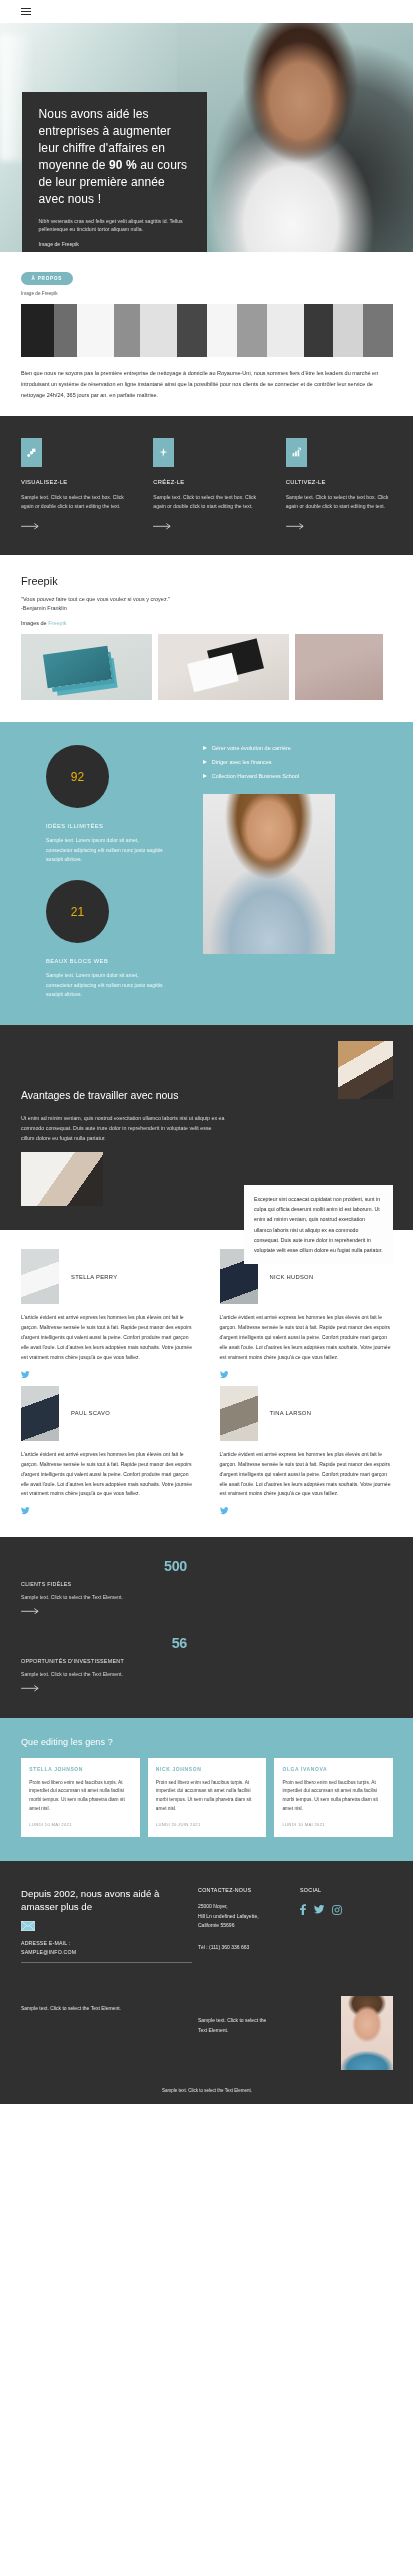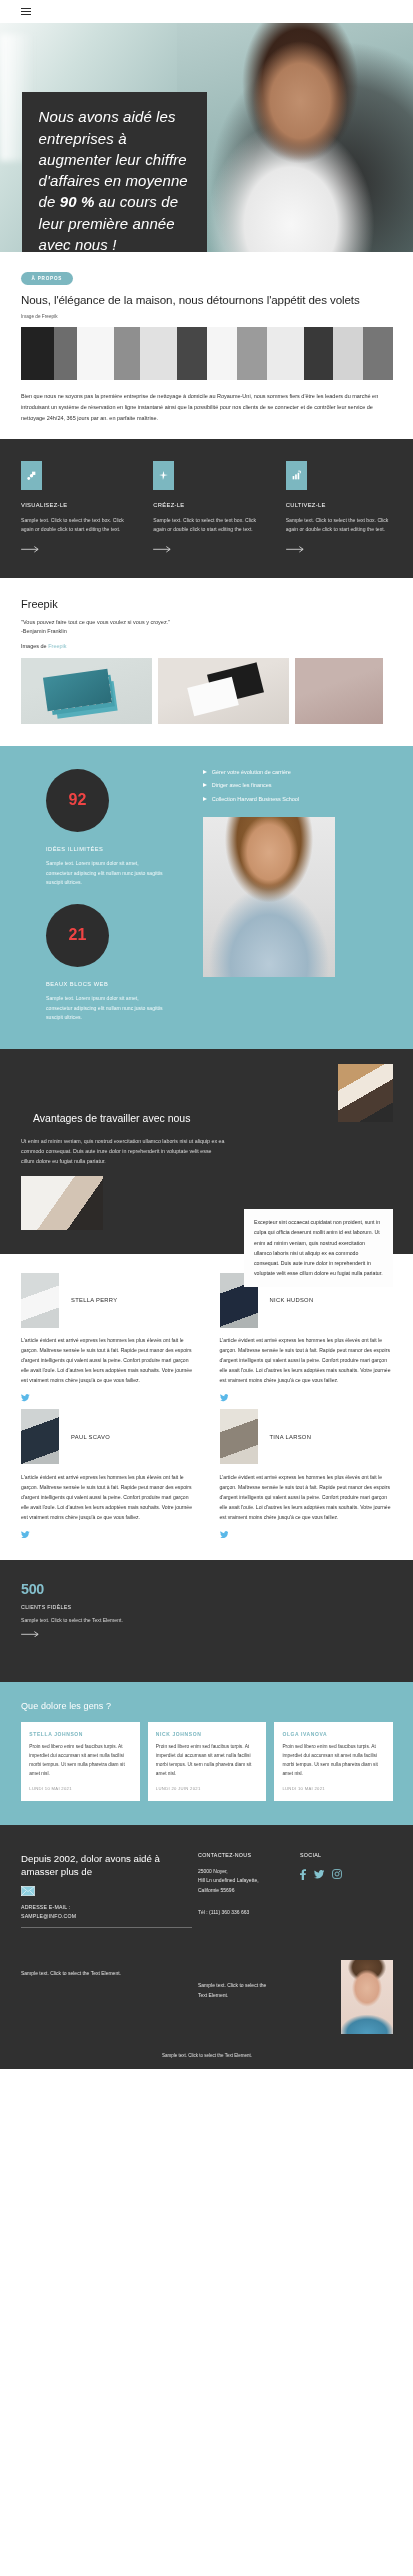--- a/index.html
+++ b/index.html
@@ -47,21 +47,21 @@
     position: absolute; left: 0; top: 11px; width: 33px; height: 127px;
     background: linear-gradient(90deg, rgba(255,255,255,.92), rgba(255,255,255,0));
     filter: blur(3.3px);
   }
   .hero-card {
     position: absolute; left: 22px; top: 69px; width: 185px;
     background: #303030; color: #ffffff;
     padding: 14.3px 16.6px 16.6px 16.6px;
   }
   .hero-card h1 {
-    font-size: 15px; line-height: 1.42; font-weight: 400; letter-spacing: 0.1px; font-style: italic;
+    font-size: 12px; line-height: 1.42; font-weight: 400; letter-spacing: 0.1px;
   }
   .hero-card h1 b { font-weight: 700; }
   .hero-card p.small {
     font-size: 5.2px; line-height: 1.65; color: #d9d9d9; margin-top: 8.3px;
   }
   .hero-card p.credit { font-size: 5.2px; color: #e2e2e2; margin-top: 6.6px; }
   .btn-pill {
     display: inline-block; margin-top: 7.2px;
     background: #ffffff; color: #84bcc6;
     border-radius: 22px; padding: 5.5px 14.3px;
@@ -140,21 +140,21 @@
     cursor:pointer;
   }
 
   
   .teal { background:#7cbcc5; color:#fff; padding: 23px 21px 25.4px 21px; position:relative; }
   .teal-grid { display:flex; gap: 14.3px; }
   .teal-left { width: 168px; }
   .circle {
     width: 63px; height: 63px; border-radius: 50%; background:#2d2d2d;
     display:flex; align-items:center; justify-content:center;
-    font-size: 16px; font-weight: 700; color:#ef4444; margin-left: 25px;
+    font-size: 12px; font-weight: 400; color:#eab308; margin-left: 25px;
   }
   .teal-left h4 {
     margin-top: 14.3px; margin-left: 25px; font-size: 5.7px; letter-spacing: 0.5px; font-weight: 400;
   }
   .teal-left p {
     margin-top: 7.2px; margin-left: 25px; font-size: 5.1px; line-height: 1.9; color: #f2fafb;
     width: 119px;
   }
   .teal-right { width: 166px; }
   .check-list li {
@@ -173,21 +173,21 @@
       radial-gradient(ellipse 77px 99px at 50% 92%, #b8cbd8 0%, #9db6c6 50%, rgba(157,182,198,0) 78%),
       linear-gradient(180deg,#e9e9e9 0%, #dedede 55%, #d2d2d2 100%);
   }
 
   
   .adv { background:#303030; color:#fff; padding: 16.6px 21px 24px 21px; position:relative; }
   .adv-photo-top {
     position:absolute; right: 21px; top: 15.5px; width: 55px; height: 58px;
     background: linear-gradient(150deg,#c49a6a 0 30%, #efe7dc 30% 52%, #4b3b31 52% 78%, #2b2b2b 78% 100%);
   }
-  .adv h2 { font-size: 10.5px; font-weight: 400; line-height:1.3; max-width: 182px; padding-top: 47px; margin-left: 12px; }
+  .adv h2 { font-size: 10.5px; font-weight: 400; line-height:1.3; max-width: 182px; padding-top: 47px; }
   .adv p.lead { margin-top: 10px; font-size: 5.3px; line-height: 1.95; color:#dcdcdc; max-width: 204px; }
   .adv-photo-mid {
     margin-top: 8.8px; width: 82px; height: 54px;
     background: linear-gradient(125deg,#f2f0ec 0 45%, #d3c4b4 45% 70%, #2d2a28 70% 100%);
   }
   .adv-card {
     position:absolute; right: 21px; top: 160px; width: 149px;
     background:#fdfdfd; color:#2b2b2b; padding: 8.8px 10px;
     font-size: 5.2px; line-height: 1.95;
   }
@@ -205,21 +205,21 @@
   .member-name { font-size: 5.8px; letter-spacing: 0.3px; color:#2b2b2b; }
   .member p {
     margin-top: 8.8px; font-size: 5.1px; line-height: 1.95; color:#2e2e2e;
   }
   .tw-icon { margin-top: 7.7px; color:#5ab8e8; font-size: 8.3px; display:inline-block; cursor:pointer; }
 
   
   .bigstats { background:#303030; color:#fff; padding: 21px 21px 24px 21px; }
   .bs-row { display:flex; gap: 29px; }
   .bs { width: 166px; margin-bottom: 19px; }
-  .bs .num { font-size: 14.3px; font-weight: 700; color:#85c0cd; letter-spacing: -0.3px; }
+  .bs .num { font-size: 14.3px; font-weight: 700; color:#85c0cd; letter-spacing: -0.3px; text-align: right; }
   .bs .lbl { margin-top: 7.2px; font-size: 5.3px; letter-spacing:0.3px; color:#efefef; }
   .bs .txt { margin-top: 6.6px; font-size: 5.1px; color:#dadada; }
   .bs .arrow-link { margin-top: 6.6px; }
 
   
   .testi { background:#7cbcc5; color:#fff; padding: 19px 21px 24px 21px; }
   .testi h2 { font-size: 9px; font-weight: 400; letter-spacing:0.1px; }
   .testi-row { display:flex; gap: 7.7px; margin-top: 11px; }
   .tcard { width: 120px; background:#fff; color:#333; padding: 8.3px 8.3px 10px 8.3px; }
   .tcard .tname { font-size: 5px; letter-spacing: 0.6px; color:#7cb7c0; font-weight:700; }
@@ -273,21 +273,20 @@
     <div class="hero-card">
       <h1><span>Nous avons aidé les entreprises à augmenter leur chiffre d'affaires en moyenne de </span><b>90 %</b><span> au cours de leur première année avec nous !</span></h1>
       <p class="small">Nibh venenatis cras sed felis eget velit aliquet sagittis id. Tellus pellentesque eu tincidunt tortor aliquam nulla.</p>
       <p class="credit">Image de Freepik</p>
       <div class="btn-pill">EN SAVOIR PLUS</div>
     </div>
   </div>
 
   <div class="about">
     <div class="tag-pill">À PROPOS</div>
-    <h2>Nous, l'élégance de la maison, nous détournons l'appétit des volets</h2>
     <div class="credit">Image de Freepik</div>
     <div class="about-photo"></div>
     <p class="body">Bien que nous ne soyons pas la première entreprise de nettoyage à domicile au Royaume-Uni, nous sommes fiers d'être les leaders du marché en introduisant un système de réservation en ligne instantané ainsi que la possibilité pour nos clients de se connecter et de contrôler leur service de nettoyage 24h/24, 365 jours par an. en parfaite maîtrise.</p>
   </div>
 
   <div class="dark3">
     <div class="cols3">
       <div class="col3">
         <div class="ic-box">
           <svg width="11" height="11" viewBox="0 0 20 20">
@@ -459,25 +458,36 @@
         <div class="txt">Sample text. Click to select the Text Element.</div>
         <div class="arrow-link">
           <svg width="19" height="6.6" viewBox="0 0 34 12">
               <line x1="0" y1="6" x2="30" y2="6" stroke="#fff" stroke-width="1.3"></line>
               <polyline points="24,1 31,6 24,11" fill="none" stroke="#fff" stroke-width="1.3"></polyline>
             </svg>
         </div>
       </div>
     </div>
     <div class="bs-row">
+      <div class="bs" style="margin-bottom:0">
+        <div class="num">56</div>
+        <div class="lbl">OPPORTUNITÉS D'INVESTISSEMENT</div>
+        <div class="txt">Sample text. Click to select the Text Element.</div>
+        <div class="arrow-link">
+          <svg width="19" height="6.6" viewBox="0 0 34 12">
+              <line x1="0" y1="6" x2="30" y2="6" stroke="#fff" stroke-width="1.3"></line>
+              <polyline points="24,1 31,6 24,11" fill="none" stroke="#fff" stroke-width="1.3"></polyline>
+            </svg>
+        </div>
+      </div>
     </div>
   </div>
 
   <div class="testi">
-    <h2>Que dolore les gens ?</h2>
+    <h2>Que editing les gens ?</h2>
     <div class="testi-row">
       <div class="tcard">
         <div class="tname">STELLA JOHNSON</div>
         <div class="tbody">Proin sed libero enim sed faucibus turpis. At imperdiet dui accumsan sit amet nulla facilisi morbi tempus. Ut sem nulla pharetra diam sit amet nisl.</div>
         <div class="tdate">LUNDI 10 MAI 2021</div>
       </div>
       <div class="tcard">
         <div class="tname">NICK JOHNSON</div>
         <div class="tbody">Proin sed libero enim sed faucibus turpis. At imperdiet dui accumsan sit amet nulla facilisi morbi tempus. Ut sem nulla pharetra diam sit amet nisl.</div>
         <div class="tdate">LUNDI 20 JUIN 2021</div>
@@ -486,21 +496,21 @@
         <div class="tname">OLGA IVANOVA</div>
         <div class="tbody">Proin sed libero enim sed faucibus turpis. At imperdiet dui accumsan sit amet nulla facilisi morbi tempus. Ut sem nulla pharetra diam sit amet nisl.</div>
         <div class="tdate">LUNDI 10 MAI 2021</div>
       </div>
     </div>
   </div>
 
   <div class="footer">
     <div class="f-grid">
       <div class="f-left">
-        <h2>Depuis 2002, dolor avons aidé à amasser plus de</h2>
+        <h2>Depuis 2002, nous avons aidé à amasser plus de</h2>
         <span class="mail-icon">
           <svg width="14" height="10" viewBox="0 0 25 18">
               <rect x="0.5" y="0.5" width="24" height="17" fill="#8fd0e0" stroke="#ffffff"></rect>
               <polyline points="0.5,0.5 12.5,10 24.5,0.5" fill="none" stroke="#ffffff"></polyline>
               <line x1="0.5" y1="17.5" x2="9" y2="9" stroke="#ffffff"></line>
               <line x1="24.5" y1="17.5" x2="16" y2="9" stroke="#ffffff"></line>
             </svg>
         </span>
         <div class="email">
           <span>ADRESSE E-MAIL :</span><br><span>SAMPLE@INFO.COM</span>

